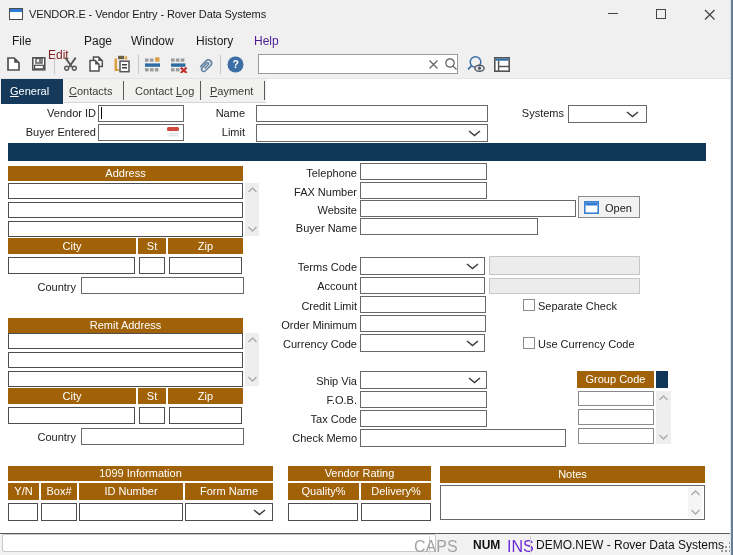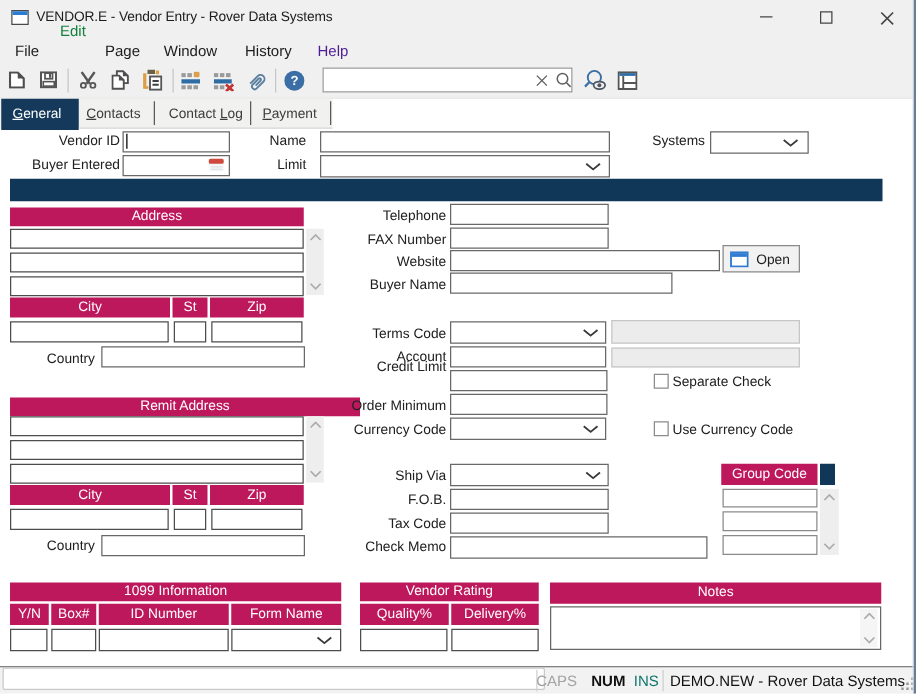--- a/index.html
+++ b/index.html
@@ -3,41 +3,41 @@
 *{margin:0;padding:0;box-sizing:border-box}
 html,body{width:733px;height:555px;overflow:hidden;background:#fff}
 body{font-family:"Liberation Sans",sans-serif;position:relative}
 .abs{position:absolute}
 .chrome{position:absolute;left:0;top:0;width:733px;height:78px;background:#f0f0f0}
 .lbl{position:absolute;font-size:11px;color:#202020;text-align:right;white-space:nowrap}
 .llbl{position:absolute;font-size:11px;color:#202020;white-space:nowrap}
 .inp{position:absolute;background:#fff;border:1px solid #686868}
 .tinp{position:absolute;background:#fff;border:1px solid #4d4d4d}
 .ginp{position:absolute;background:#ececec;border:1px solid #c6c6c6}
-.hdr{position:absolute;background:#be185d;color:#fff;font-size:11px;text-align:center;overflow:hidden;white-space:nowrap}
+.hdr{position:absolute;background:#a16207;color:#fff;font-size:11px;text-align:center;overflow:hidden;white-space:nowrap}
 .sep{position:absolute;width:1px;background:#c6c6c6}
 .track{position:absolute;background:#eeeeee}
 .cb{position:absolute;width:12px;height:12px;background:#fff;border:1px solid #8b8b8b}
 .chev{position:absolute}
 </style></head><body>
 
 <div class="chrome"></div>
 
 <div class="abs" style="left:9px;top:8px;width:14px;height:12px;border:1.5px solid #4a4a4a;background:#fff">
     <div style="height:3px;background:#2b7cd3"></div>
   </div>
 <div class="abs" style="left:29px;top:8px;font-size:11px;letter-spacing:-0.1px;color:#1b1b1b">VENDOR.E - Vendor Entry - Rover Data Systems</div>
 <div class="abs" style="left:608px;top:13px;width:10px;height:1.4px;background:#454545"></div>
 <div class="abs" style="left:656px;top:9px;width:10px;height:10px;border:1.2px solid #454545"></div>
 <svg class="abs" style="left:704px;top:9px" width="12" height="12">
     <path d="M1 1 L10.5 10.5 M10.5 1 L1 10.5" stroke="#454545" stroke-width="1.3"></path>
   </svg>
 
 <div class="abs" style="top:34px;left:12px;font-size:12px;color:#1b1b1b">File</div>
-<div class="abs" style="top:18px;left:48px;font-size:12px;color:#15803d">Edit</div>
+<div class="abs" style="top:48px;left:48px;font-size:12px;color:#7f1d1d">Edit</div>
 <div class="abs" style="top:34px;left:84px;font-size:12px;color:#1b1b1b">Page</div>
 <div class="abs" style="top:34px;left:131px;font-size:12px;color:#1b1b1b">Window</div>
 <div class="abs" style="top:34px;left:196px;font-size:12px;color:#1b1b1b">History</div>
 <div class="abs" style="top:34px;left:254px;font-size:12px;color:#4c1d95">Help</div>
 
 <svg class="abs" style="left:7px;top:57px" width="13" height="14">
     <path d="M1 1 h6.2 l4.8 4.8 v7.2 h-11 z" fill="#fff" stroke="#4f4f4f" stroke-width="1.7"></path>
     <path d="M7.2 1 l4.8 4.8 h-4.8 z" fill="#4f4f4f"></path>
   </svg>
 <svg class="abs" style="left:32px;top:57px" width="14" height="14">
@@ -167,21 +167,21 @@
   </svg>
 <div class="hdr" style="left:8px;top:238px;width:128px;height:16px;line-height:16px">City</div>
 <div class="hdr" style="left:138px;top:238px;width:28px;height:16px;line-height:16px">St</div>
 <div class="hdr" style="left:168px;top:238px;width:75px;height:16px;line-height:16px">Zip</div>
 <div class="tinp" style="left:8px;top:257px;width:127px;height:17px"></div>
 <div class="tinp" style="left:139px;top:257px;width:26px;height:17px"></div>
 <div class="tinp" style="left:169px;top:257px;width:73px;height:17px"></div>
 <div class="lbl" style="left:16px;top:281px;width:60px">Country</div>
 <div class="inp" style="left:81px;top:277px;width:163px;height:17px"></div>
 
-<div class="hdr" style="left:8px;top:318px;width:280px;height:15px;line-height:15px">Remit Address</div>
+<div class="hdr" style="left:8px;top:318px;width:235px;height:15px;line-height:15px">Remit Address</div>
 <div class="tinp" style="left:8px;top:333px;width:235px;height:16px"></div>
 <div class="tinp" style="left:8px;top:352px;width:235px;height:16px"></div>
 <div class="tinp" style="left:8px;top:371px;width:235px;height:16px"></div>
 <div class="track" style="left:245px;top:333px;width:14px;height:53px"></div>
 <svg class="chev" style="left:248px;top:337px" width="9" height="6">
     <polyline points="0.5,5 4.5,1 8.5,5" fill="none" stroke="#ababab" stroke-width="1.4"></polyline>
   </svg>
 <svg class="chev" style="left:248px;top:376px" width="9" height="6">
     <polyline points="0.5,1 4.5,5 8.5,1" fill="none" stroke="#ababab" stroke-width="1.4"></polyline>
   </svg>
@@ -211,21 +211,21 @@
 
 <div class="lbl" style="left:280px;top:261px;width:77px">Terms Code</div>
 <div class="inp" style="left:360px;top:257px;width:125px;height:18px"></div>
 <svg class="chev" style="left:466px;top:263px" width="13" height="7">
     <polyline points="1,1 6.5,5.5 12,1" fill="none" stroke="#3b3b3b" stroke-width="1.5"></polyline>
   </svg>
 <div class="ginp" style="left:489px;top:256px;width:151px;height:19px"></div>
 <div class="lbl" style="left:280px;top:280px;width:77px">Account</div>
 <div class="inp" style="left:360px;top:277px;width:125px;height:17px"></div>
 <div class="ginp" style="left:489px;top:278px;width:151px;height:16px"></div>
-<div class="lbl" style="left:280px;top:288px;width:77px">Credit Limit</div>
+<div class="lbl" style="left:280px;top:300px;width:77px">Credit Limit</div>
 <div class="inp" style="left:360px;top:296px;width:126px;height:17px"></div>
 <div class="cb" style="left:523px;top:299px"></div>
 <div class="llbl" style="left:538px;top:300px">Separate Check</div>
 <div class="lbl" style="left:280px;top:319px;width:77px">Order Minimum</div>
 <div class="inp" style="left:360px;top:315px;width:126px;height:17px"></div>
 <div class="lbl" style="left:280px;top:338px;width:77px">Currency Code</div>
 <div class="inp" style="left:360px;top:334px;width:125px;height:18px"></div>
 <svg class="chev" style="left:466px;top:340px" width="13" height="7">
     <polyline points="1,1 6.5,5.5 12,1" fill="none" stroke="#3b3b3b" stroke-width="1.5"></polyline>
   </svg>
@@ -283,23 +283,23 @@
     <polyline points="0.5,5 4.5,1 8.5,5" fill="none" stroke="#ababab" stroke-width="1.4"></polyline>
   </svg>
 <svg class="chev" style="left:691px;top:509px" width="9" height="6">
     <polyline points="0.5,1 4.5,5 8.5,1" fill="none" stroke="#ababab" stroke-width="1.4"></polyline>
   </svg>
 
 <div class="abs" style="left:0;top:533px;width:733px;height:1px;background:#5a5a5a"></div>
 <div class="abs" style="left:0;top:534px;width:733px;height:21px;background:#f2f2f2"></div>
 <div class="abs" style="left:2px;top:534px;width:434px;height:18px;background:#fff;border:1px solid #c9c9c9;border-radius:2px"></div>
 <div class="abs" style="left:429px;top:536px;width:1px;height:17px;background:#cfcfcf"></div>
-<div class="llbl" style="left:429px;top:538px;color:#a3a3a3;font-size:12px">CAPS</div>
+<div class="llbl" style="left:414px;top:538px;color:#a3a3a3;font-size:16px">CAPS</div>
 <div class="llbl" style="left:473px;top:538px;color:#111;font-size:12px;font-weight:bold">NUM</div>
-<div class="llbl" style="left:507px;top:538px;color:#0f766e;font-size:12px">INS</div>
+<div class="llbl" style="left:507px;top:538px;color:#6d28d9;font-size:16px">INS</div>
 <div class="abs" style="left:530px;top:536px;width:1px;height:17px;background:#cfcfcf"></div>
 <div class="llbl" style="left:536px;top:538px;color:#111;font-size:12px">DEMO.NEW - Rover Data Systems</div>
 <svg class="abs" style="left:719px;top:541px" width="13" height="13">
     <g fill="#9a9a9a">
       <rect x="10" y="1" width="2" height="2"></rect>
       <rect x="10" y="5" width="2" height="2"></rect>
       <rect x="6" y="5" width="2" height="2"></rect>
       <rect x="10" y="9" width="2" height="2"></rect>
       <rect x="6" y="9" width="2" height="2"></rect>
       <rect x="2" y="9" width="2" height="2"></rect>

